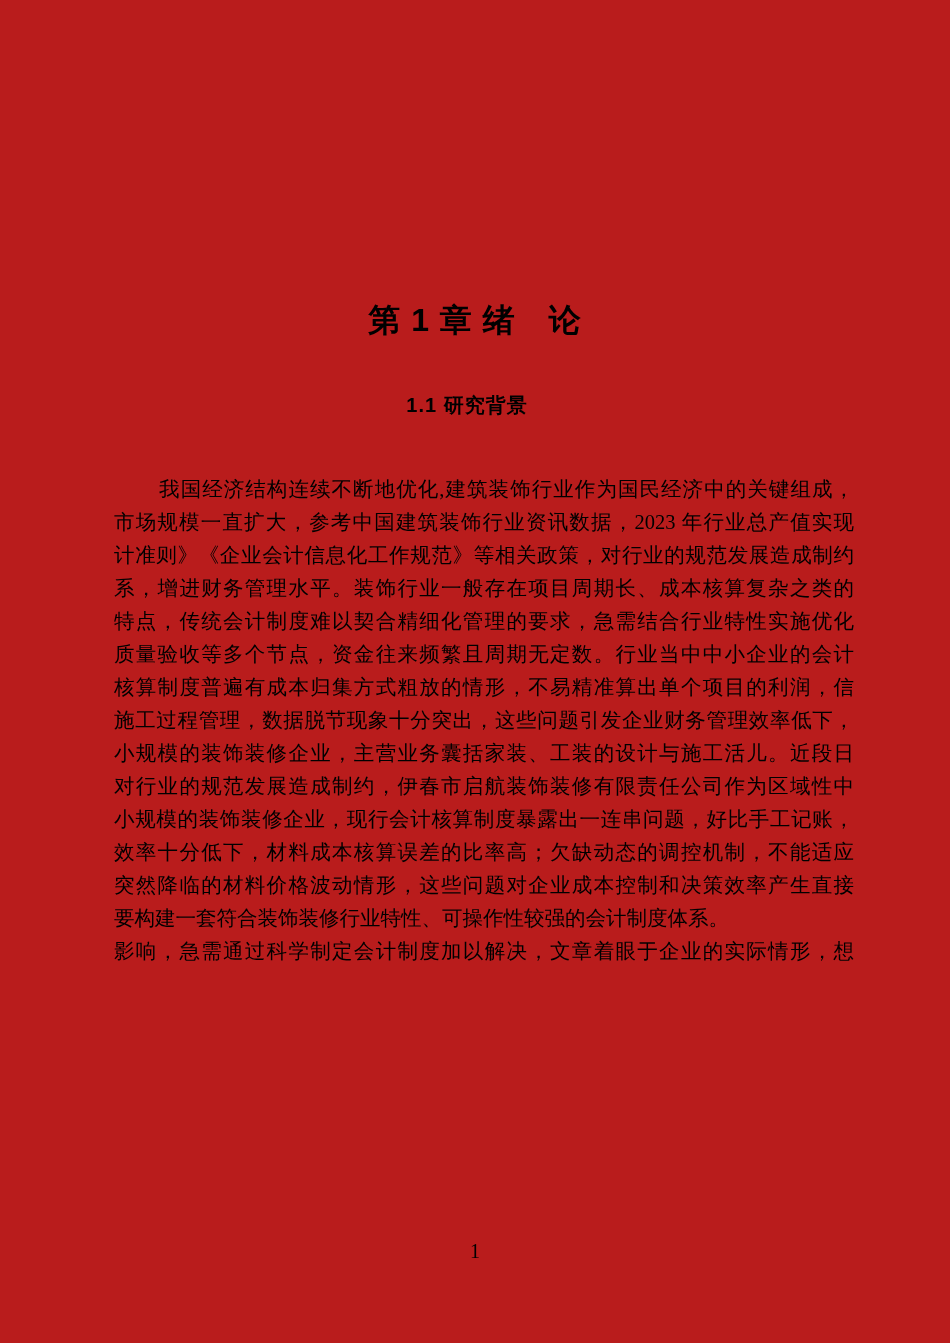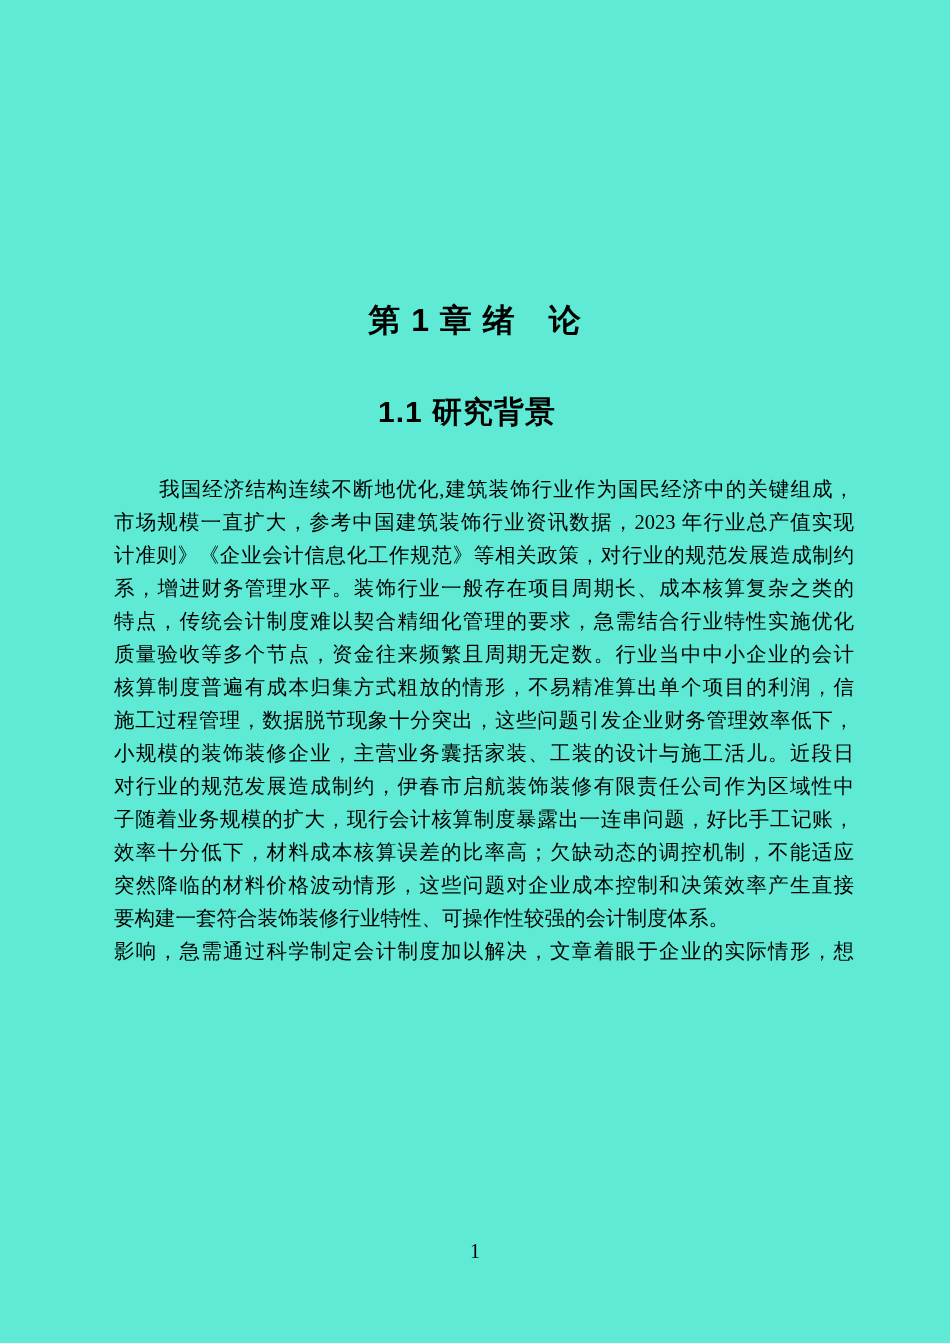--- a/index.html
+++ b/index.html
@@ -4,21 +4,21 @@
 <style>
   html, body {
     margin: 0;
     padding: 0;
     background: #ffffff;
   }
   .page {
     position: relative;
     width: 950px;
     height: 1343px;
-    background: #5eead4;
+    background: #b91c1c;
     color: #000000;
     overflow: hidden;
   }
   .chapter-title {
     position: absolute;
     top: 299px;
     left: 0;
     right: 0;
     margin: 0;
     text-align: center;
@@ -30,21 +30,21 @@
   }
   .section-heading {
     position: absolute;
     top: 392px;
     left: 0;
     right: 16px;
     margin: 0;
     text-align: center;
     font-family: "Liberation Sans", "DejaVu Sans", sans-serif;
     font-weight: 700;
-    font-size: 30px;
+    font-size: 20px;
     letter-spacing: 1px;
     white-space: pre;
   }
   .body-text {
     position: absolute;
     top: 473px;
     left: 114px;
     width: 740px;
     font-family: Liberation Serif, serif;
     font-size: 20.5px;
@@ -86,21 +86,21 @@
     <div class="line first">我国经济结构连续不断地优化,建筑装饰行业作为国民经济中的关键组成，</div>
     <div class="line">市场规模一直扩大，参考中国建筑装饰行业资讯数据，2023 年行业总产值实现</div>
     <div class="line">计准则》《企业会计信息化工作规范》等相关政策，对行业的规范发展造成制约</div>
     <div class="line">系，增进财务管理水平。装饰行业一般存在项目周期长、成本核算复杂之类的</div>
     <div class="line">特点，传统会计制度难以契合精细化管理的要求，急需结合行业特性实施优化</div>
     <div class="line">质量验收等多个节点，资金往来频繁且周期无定数。行业当中中小企业的会计</div>
     <div class="line">核算制度普遍有成本归集方式粗放的情形，不易精准算出单个项目的利润，信</div>
     <div class="line">施工过程管理，数据脱节现象十分突出，这些问题引发企业财务管理效率低下，</div>
     <div class="line">小规模的装饰装修企业，主营业务囊括家装、工装的设计与施工活儿。近段日</div>
     <div class="line">对行业的规范发展造成制约，伊春市启航装饰装修有限责任公司作为区域性中</div>
-    <div class="line">子随着业务规模的扩大，现行会计核算制度暴露出一连串问题，好比手工记账，</div>
+    <div class="line">小规模的装饰装修企业，现行会计核算制度暴露出一连串问题，好比手工记账，</div>
     <div class="line">效率十分低下，材料成本核算误差的比率高；欠缺动态的调控机制，不能适应</div>
     <div class="line">突然降临的材料价格波动情形，这些问题对企业成本控制和决策效率产生直接</div>
     <div class="line last">要构建一套符合装饰装修行业特性、可操作性较强的会计制度体系。</div>
     <div class="line">影响，急需通过科学制定会计制度加以解决，文章着眼于企业的实际情形，想</div>
   </div>
 
   <div class="page-number">1</div>
 
 </div>
 

